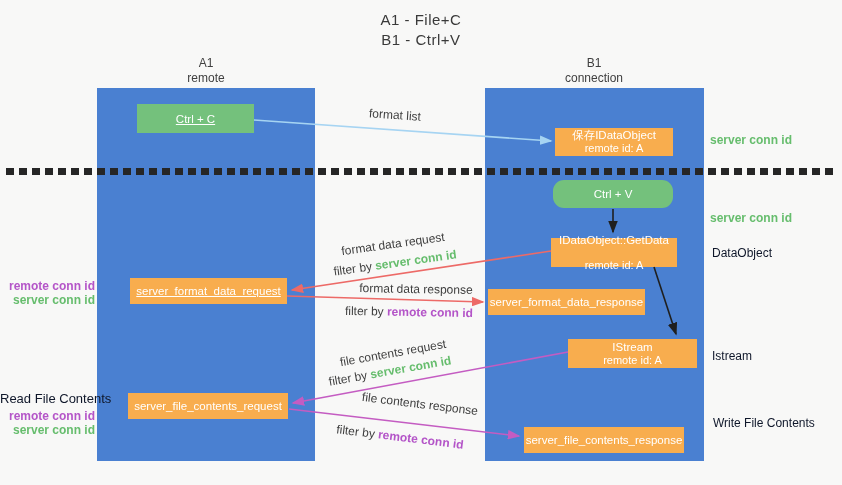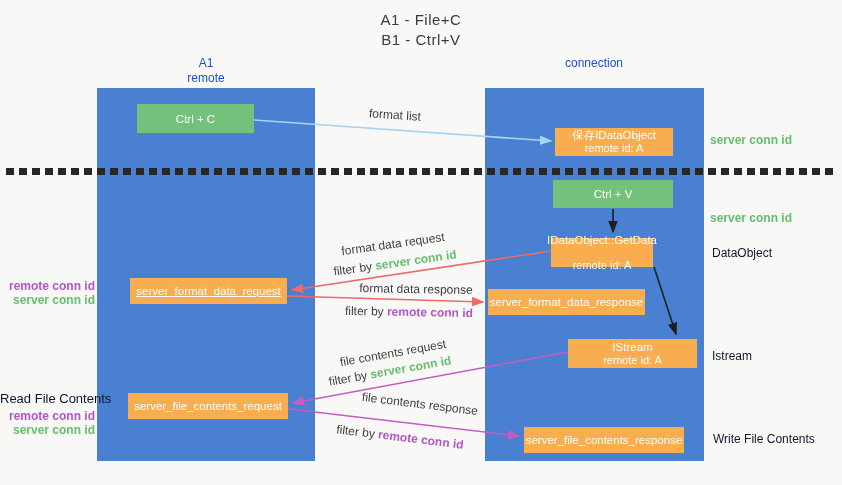--- a/index.html
+++ b/index.html
@@ -9,21 +9,21 @@
     font-family:"Liberation Sans", sans-serif;
     color:#3d3d3d;
     -webkit-font-smoothing:antialiased;
   }
   .abs{position:absolute;}
   .title{
     left:0;top:10px;width:842px;text-align:center;
     font-size:15px;line-height:20px;color:#3a3a3a;letter-spacing:.5px;
   }
   .col-header{
-    top:56px;text-align:center;font-size:12px;line-height:15px;color:#1d4ed8;
+    top:56px;text-align:center;font-size:12px;line-height:15px;color:#404040;
   }
   .lifeline{
     top:88px;height:373px;background:#4a80d1;
   }
   .dashline{
     left:6px;top:168px;width:830px;height:7px;
     background:repeating-linear-gradient(90deg,#262626 0 8px,transparent 8px 13px);
   }
   .node{
     display:flex;flex-direction:column;align-items:center;justify-content:center;
@@ -50,38 +50,39 @@
 <div class="abs title">
   <div>A1 - File+C</div>
   <div>B1 - Ctrl+V</div>
 </div>
 
 <div class="abs col-header" style="left:146px;width:120px;">
   <div>A1</div>
   <div>remote</div>
 </div>
 <div class="abs col-header" style="left:534px;width:120px;">
+  <div>B1</div>
   <div>connection</div>
 </div>
 
 <div class="abs lifeline" style="left:97px;width:218px;"></div>
 <div class="abs lifeline" style="left:485px;width:219px;"></div>
 
 <div class="abs dashline"></div>
 
-<div class="abs node green single" style="left:137px;top:104px;width:117px;height:29px;">Ctrl + C</div>
+<div class="abs node green single" style="left:137px;top:104px;width:117px;height:29px;text-decoration:underline;">Ctrl + C</div>
 
 <div class="abs node orange" style="left:555px;top:128px;width:118px;height:28px;">
   <div class="l1">保存IDataObject</div>
   <div class="l2">remote id: A</div>
 </div>
 
-<div class="abs node green single" style="left:553px;top:180px;width:120px;height:28px;">Ctrl + V</div>
+<div class="abs node green single" style="left:553px;top:180px;width:120px;height:28px;border-radius:11px;">Ctrl + V</div>
 
-<div class="abs node orange" style="left:551px;top:238px;width:102px;height:29px;gap:12px;">
+<div class="abs node orange" style="left:551px;top:238px;width:126px;height:29px;gap:12px;">
   <div class="l1">IDataObject::GetData</div>
   <div class="l2">remote id: A</div>
 </div>
 
 <div class="abs node orange single" style="left:130px;top:278px;width:157px;height:26px;text-decoration:underline;">server_format_data_request</div>
 
 <div class="abs node orange single" style="left:488px;top:289px;width:157px;height:26px;">server_format_data_response</div>
 
 <div class="abs node orange" style="left:568px;top:339px;width:129px;height:29px;">
   <div class="l1">IStream</div>
@@ -139,19 +140,19 @@
 <div class="abs flow-label" style="left:345px;top:397px;width:150px;transform:rotate(7deg);">file contents response</div>
 <div class="abs flow-label" style="left:320px;top:430px;width:160px;transform:rotate(7deg);">
   <span>filter by</span>
   <span class="bold-purple">remote conn id</span>
 </div>
 
 <div class="abs side-label bold-green" style="left:710px;top:133px;">server conn id</div>
 <div class="abs side-label bold-green" style="left:710px;top:211px;">server conn id</div>
 <div class="abs side-label dark" style="left:712px;top:246px;">DataObject</div>
 <div class="abs side-label dark" style="left:712px;top:349px;">Istream</div>
-<div class="abs side-label dark" style="left:713px;top:432px;">Write File Contents</div>
+<div class="abs side-label dark" style="left:713px;top:416px;">Write File Contents</div>
 
 <div class="abs side-label bold-purple right-align" style="left:0;top:279px;width:95px;">remote conn id</div>
 <div class="abs side-label bold-green right-align" style="left:0;top:293px;width:95px;">server conn id</div>
 <div class="abs side-label dark right-align" style="left:0;top:391px;width:82px;font-size:13px;">Read File Contents</div>
 <div class="abs side-label bold-purple right-align" style="left:0;top:409px;width:95px;">remote conn id</div>
 <div class="abs side-label bold-green right-align" style="left:0;top:423px;width:95px;">server conn id</div>
 
 </body></html>

